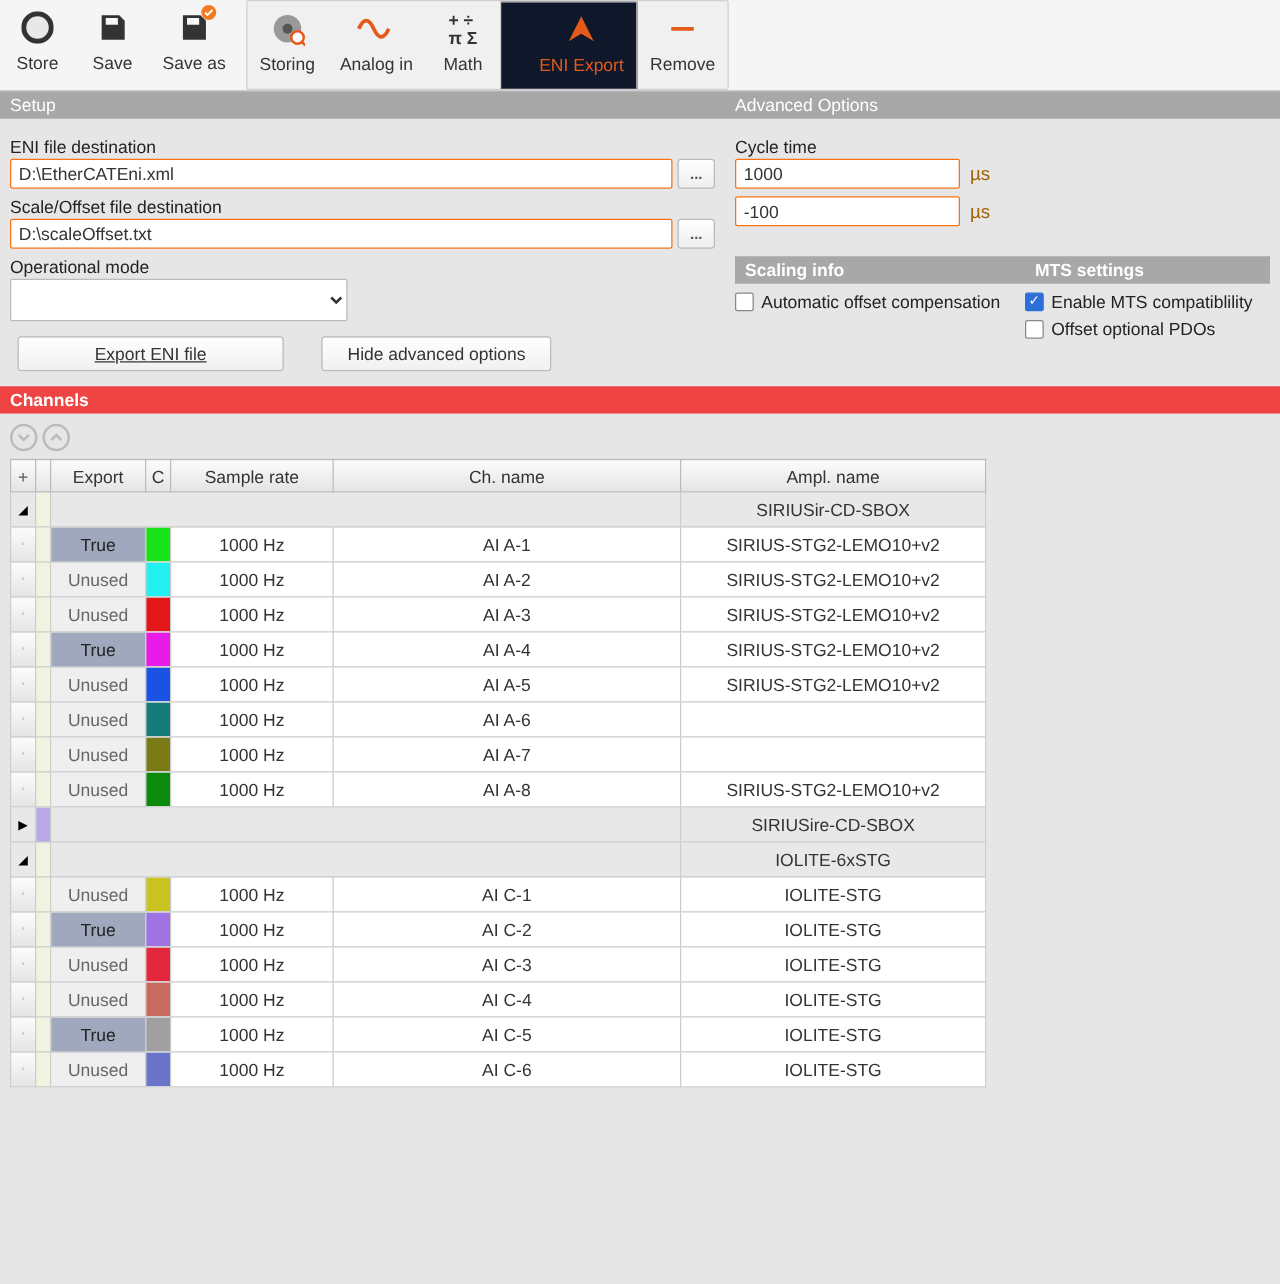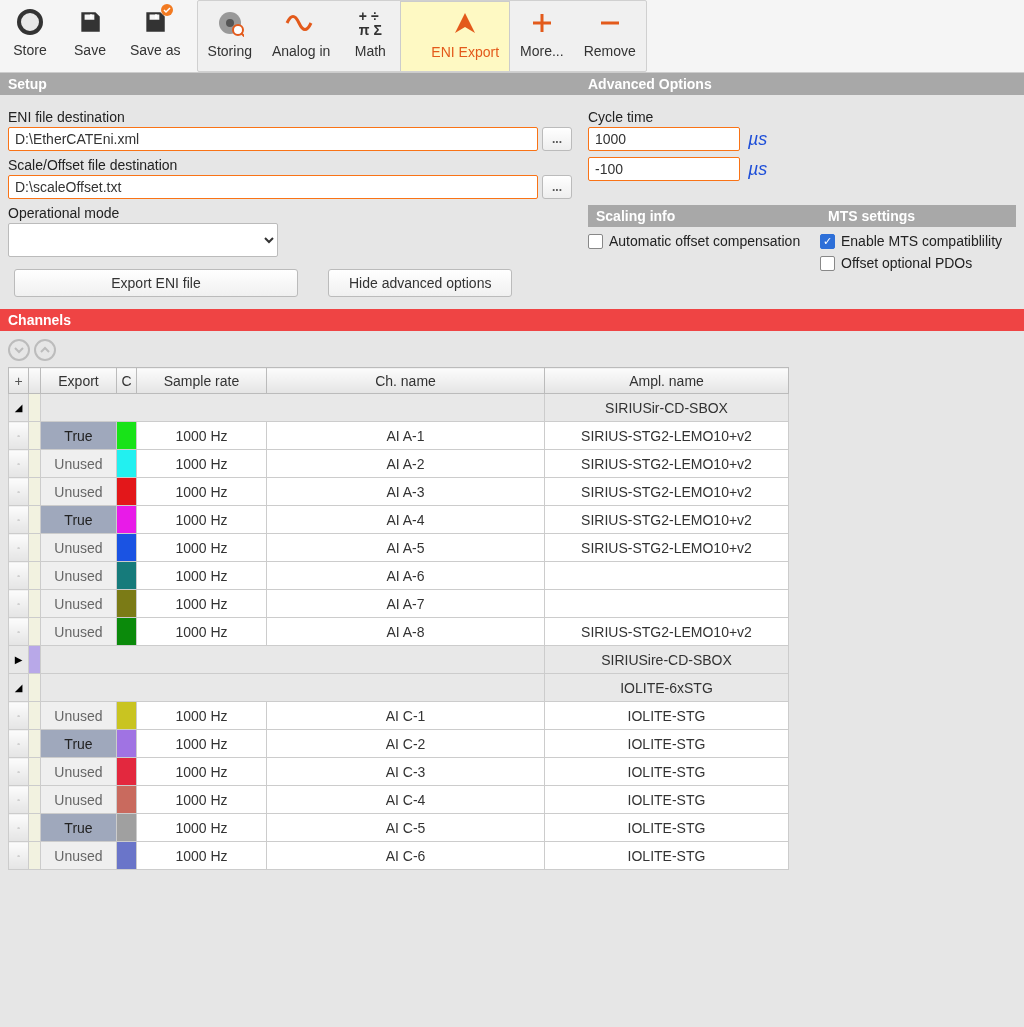--- a/index.html
+++ b/index.html
@@ -4,49 +4,49 @@
 <style>
   * { box-sizing: border-box; font-family: "Segoe UI", Arial, sans-serif; }
   body { margin: 0; background: #e6e6e6; width: 1024px; }
   
   
   .toolbar { display: flex; background: #f5f5f5; border-bottom: 1px solid #ccc; }
   .tb-item { display: flex; flex-direction: column; align-items: center; justify-content: flex-start;
              padding: 6px 10px 6px; min-width: 60px; cursor: pointer; font-size: 14px; color: #333;
              position: relative; height: 70px; }
   .tb-item .ic { width: 32px; height: 32px; display:flex; align-items:center; justify-content:center; margin-bottom:4px;}
-  .tb-item.active { background: #fef9c3; border: 1px solid #ccc; border-bottom: none; color: #e35a1b; padding-left: 30px; }
+  .tb-item.active { background: #0f172a; border: 1px solid #ccc; border-bottom: none; color: #e35a1b; padding-left: 30px; }
   .tb-sep { width: 6px; }
   .tb-group { display:flex; border:1px solid transparent; }
   .tb-group.boxed { border:1px solid #d0d0d0; border-radius:2px; background:#f0f0f0; }
   
   
   .section-row { display:flex; }
-  .section-hdr { background: #a8a8a8; color: #fff; font-weight: 700; font-size: 14px;
+  .section-hdr { background: #a8a8a8; color: #fff; font-weight: 400; font-size: 14px;
                  padding: 3px 8px; }
   
   
   .panels { display:flex; background:#e6e6e6; }
   .panel-left { width: 580px; padding: 10px 8px 0 8px; }
   .panel-right { flex:1; padding: 10px 8px 0 8px; }
   .fld-label { font-size: 14px; color:#222; margin-top:4px; margin-bottom:2px; }
   .fld-row { display:flex; align-items:center; gap:4px; margin-bottom:6px; }
   .txt { flex:1; height:24px; border:1px solid #f97316; background:#fff; padding:2px 6px;
          font-size:14px; color:#333; border-radius:2px; }
-  .txt.narrow { width:152px; flex:none; }
+  .txt.narrow { width:180px; flex:none; }
   .browse-btn { width:30px; height:24px; border:1px solid #bbb; background:linear-gradient(#fff,#eee);
                 border-radius:3px; display:flex; align-items:center; justify-content:center; cursor:pointer;
                 font-weight:bold; color:#555; font-size:12px;}
   .select { width:270px; height:24px; border:1px solid #bbb; background:#fff; padding:16px 6px;
             font-size:14px; color:#333; border-radius:2px; }
-  .unit { font-size:18px; color:#1d4ed8; margin-left:4px;font-style:italic; }
+  .unit { font-size:15px; color:#a16207; margin-left:4px; }
   .btn { background: linear-gradient(#ffffff,#f0f0f0); border:1px solid #bbb; border-radius:3px;
          font-size:14px; color:#333; height:28px; padding:0 20px; cursor:pointer; }
   .btn-row { display:flex; gap:30px; margin: 12px 0 12px 6px; }
-  .btn.wide { width: 284px; }
+  .btn.wide { width: 213px; text-decoration: underline; }
   
   .sub-hdrs { display:flex; margin-top:4px; }
   .sub-hdr { background:#a8a8a8; color:#fff; font-weight:600; font-size:14px; padding:3px 8px; }
   .chk-row { display:flex; align-items:center; gap:6px; font-size:14px; color:#222; margin:6px 0; }
   .chk { width:15px; height:15px; border:1px solid #888; background:#fff; border-radius:2px;
          display:flex; align-items:center; justify-content:center; cursor:pointer;}
   .chk.checked { background:#2d6fd8; border-color:#2d6fd8; }
   .chk.checked::after { content:"✓"; color:#fff; font-size:11px; line-height:1; }
   
   
@@ -141,29 +141,20 @@
       </div>
       <span>Math</span>
     </div>
     <div class="tb-item active">
       <div class="ic">
         <svg width="28" height="26">
             <path fill="#e35a1b" d="M14 2 L24 22 L14 16 L4 22 Z"></path>
           </svg>
       </div>
       <span>ENI Export</span>
-    </div>
-    <div class="tb-item">
-      <div class="ic">
-        <svg width="24" height="24">
-            <line x1="12" y1="3" x2="12" y2="21" stroke="#e35a1b" stroke-width="3"></line>
-            <line x1="3" y1="12" x2="21" y2="12" stroke="#e35a1b" stroke-width="3"></line>
-          </svg>
-      </div>
-      <span>More...</span>
     </div>
     <div class="tb-item">
       <div class="ic">
         <svg width="24" height="24">
             <line x1="3" y1="12" x2="21" y2="12" stroke="#e35a1b" stroke-width="3"></line>
           </svg>
       </div>
       <span>Remove</span>
     </div>
   </div>

